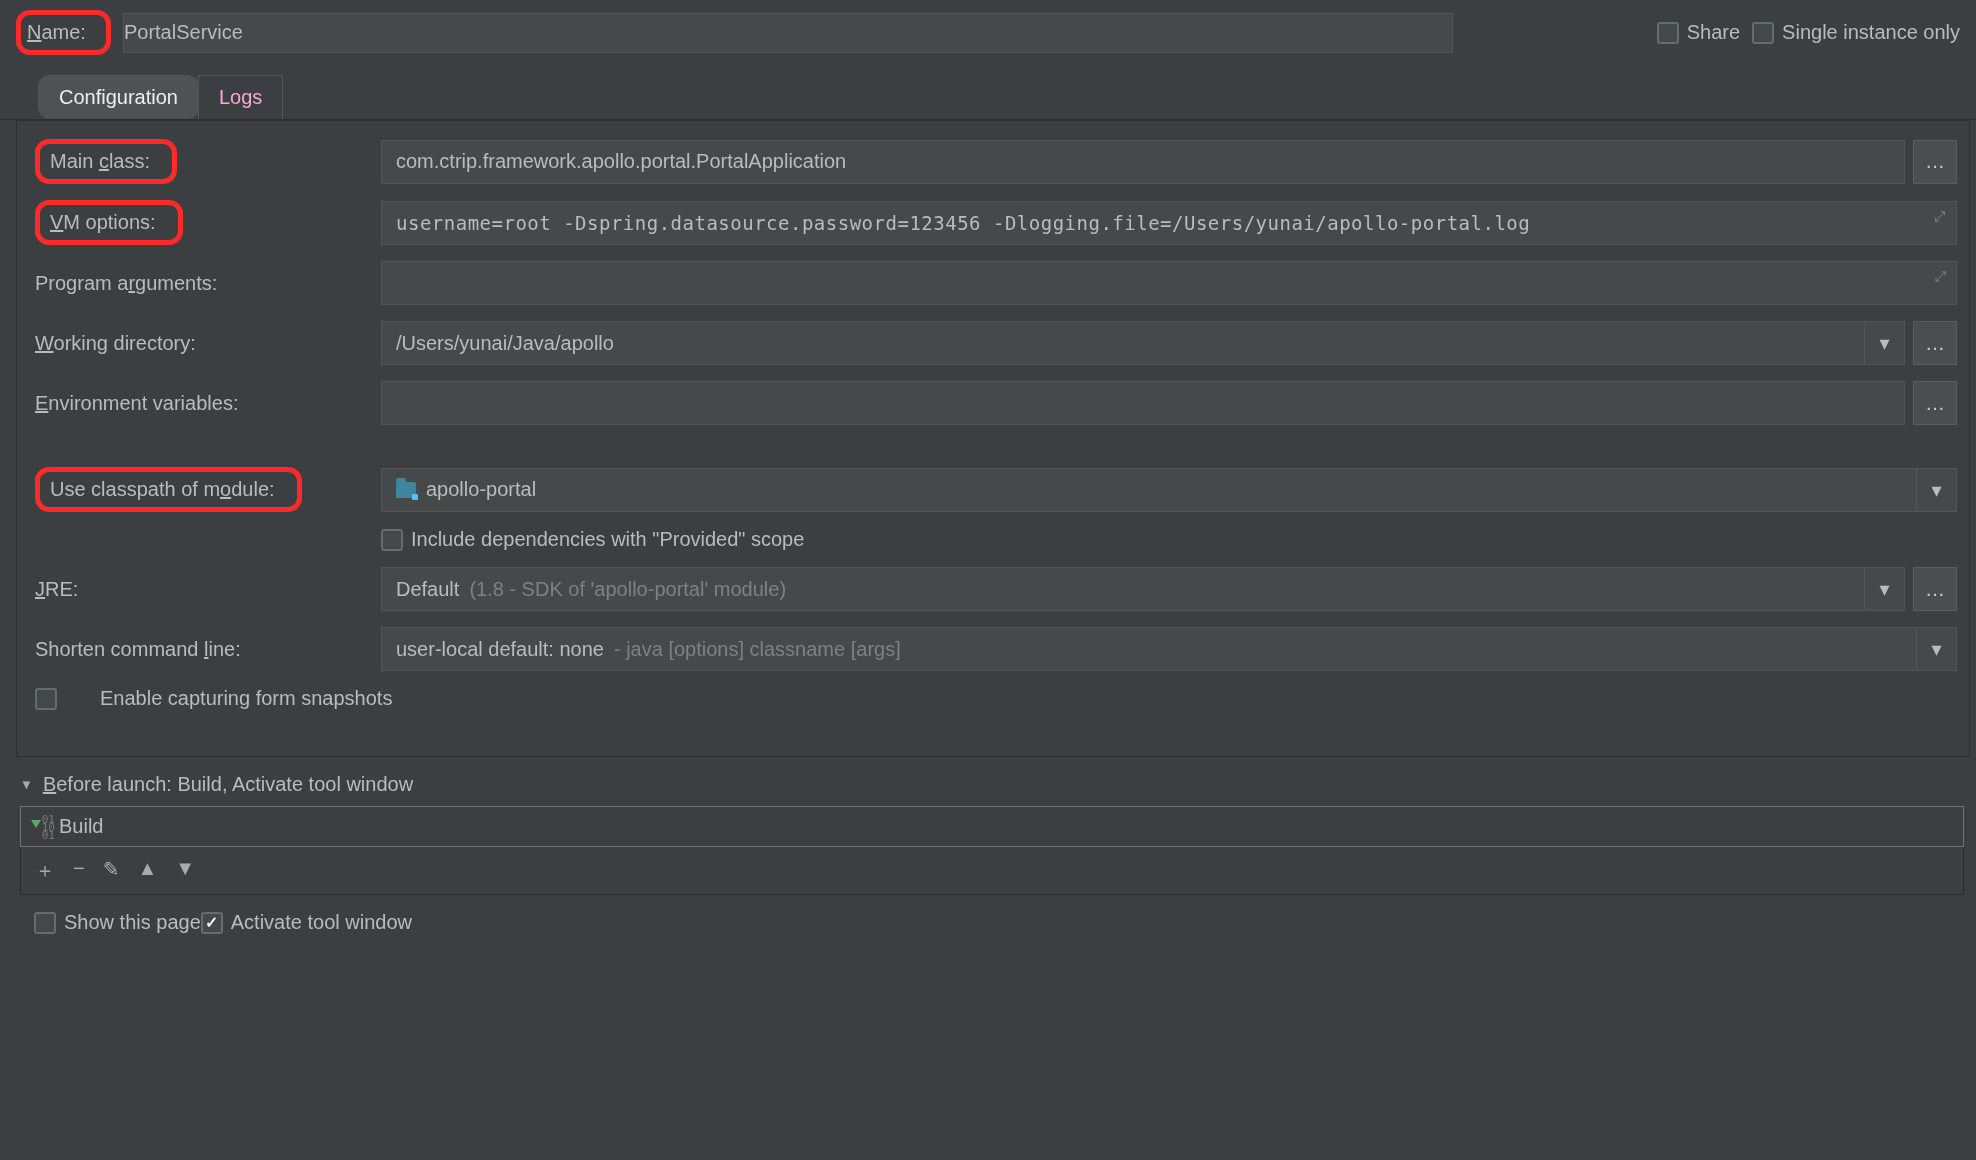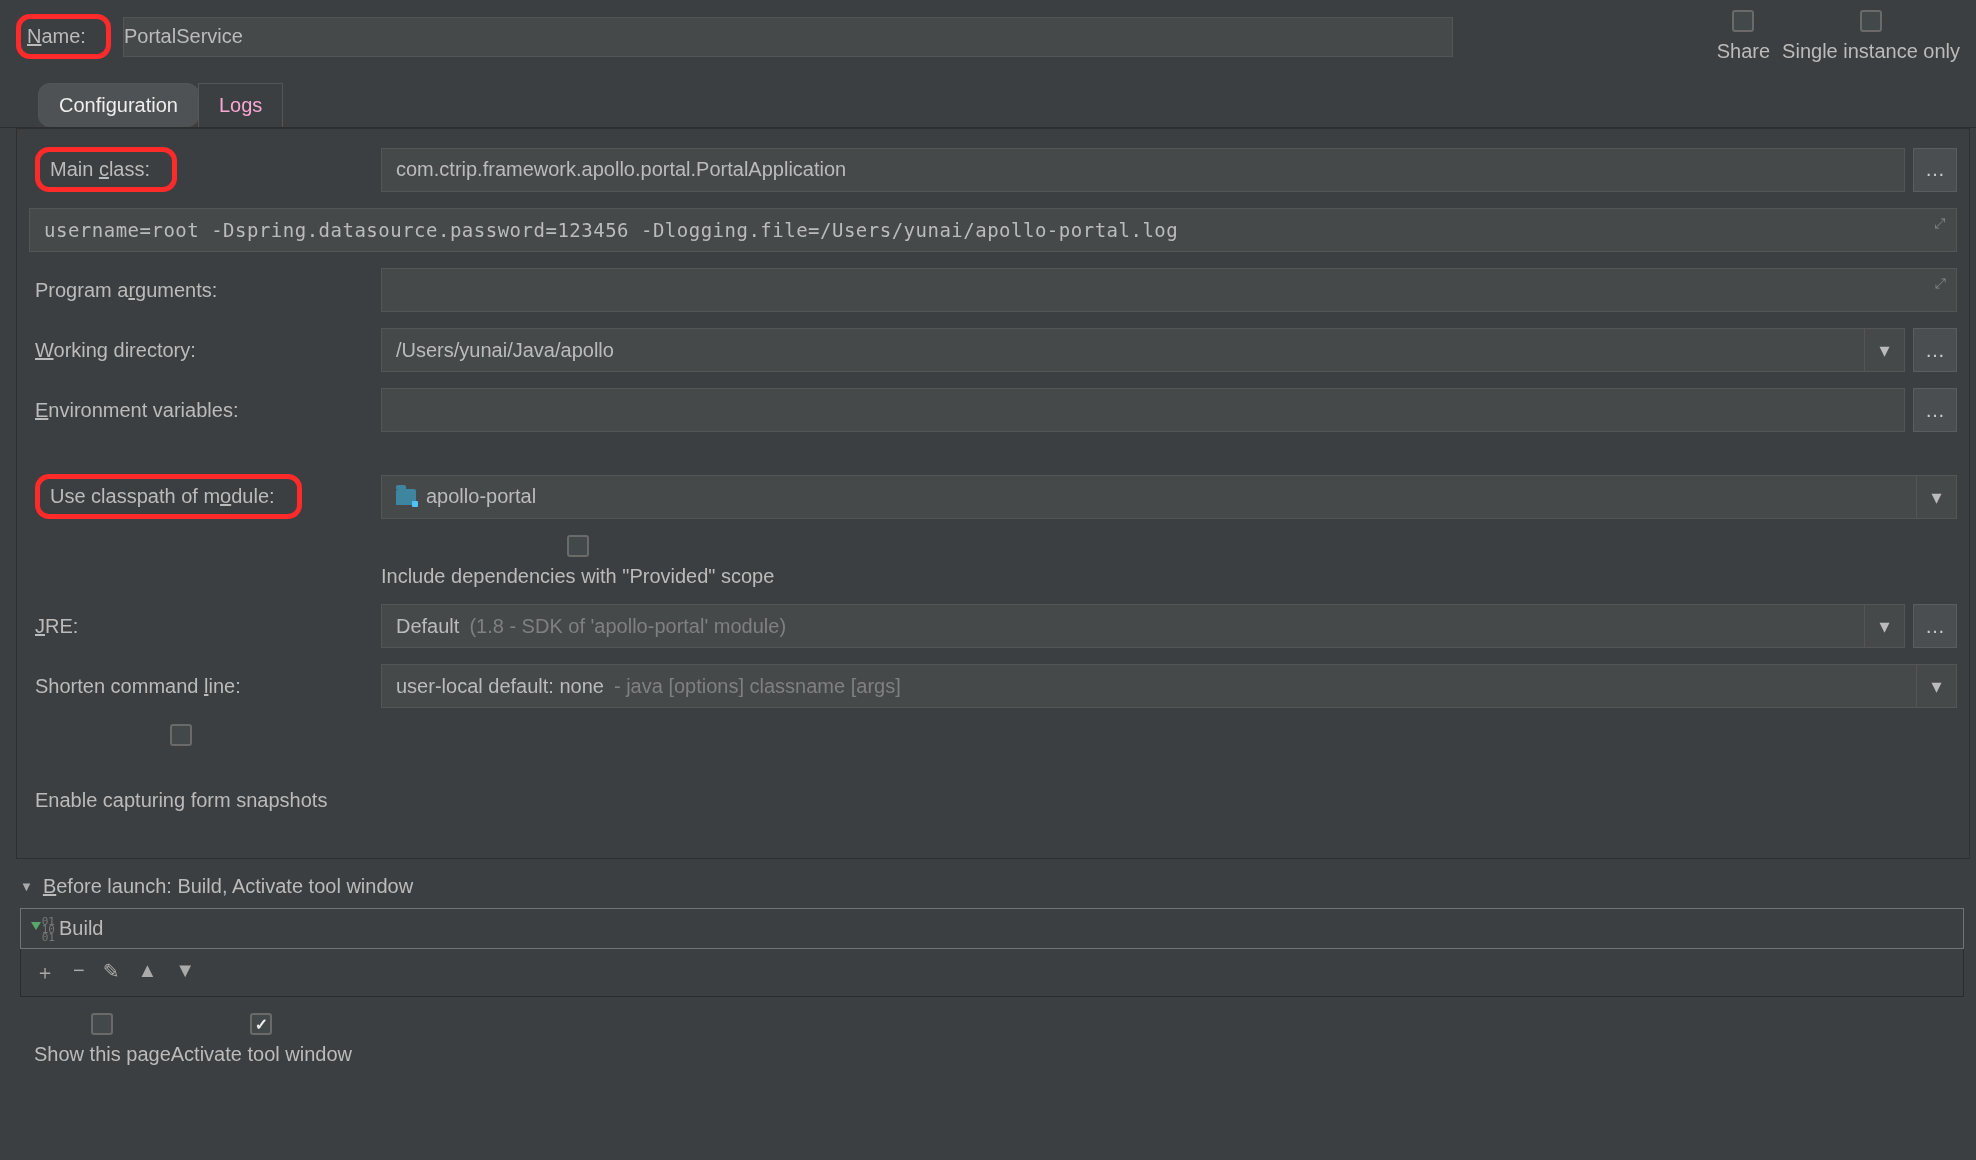--- a/index.html
+++ b/index.html
@@ -26,21 +26,21 @@
     .text-input {
       flex: 1;
       background: #45494a;
       border: 1px solid #555;
       padding: 8px 0;
       color: #bbbbbb;
       font-size: 20px;
       height: 40px;
     }
     .name-input { flex: 0 0 1330px; }
-    .check-group { display: flex; align-items: center; gap: 8px; flex-direction: column; }
+    .check-group { display: flex; align-items: center; gap: 8px; }
     .checkbox {
       width: 22px; height: 22px;
       border: 2px solid #6a6a6a; border-radius: 3px;
       display: inline-flex; align-items: center; justify-content: center;
       background: #43494a;
     }
     .checkbox.checked::after {
       content: "✓"; color: #eee; font-size: 16px; font-weight: bold;
     }
     .tabs {
@@ -192,20 +192,25 @@
       </div>
       <div class="input-wrap">
         <div class="main-input">
           <span>com.ctrip.framework.apollo.portal.PortalApplication</span>
         </div>
         <div class="btn-sq">…</div>
       </div>
     </div>
 
     <div class="field-row">
+      <div class="field-label">
+        <span class="hl hl-label">
+          <span class="mnemonic">V</span><span>M options:</span>
+        </span>
+      </div>
       <div class="input-wrap">
         <div class="main-input mono">
           <span>username=root -Dspring.datasource.password=123456 -Dlogging.file=/Users/yunai/apollo-portal.log</span>
           <span class="expand-icon">⤢</span>
         </div>
       </div>
     </div>
 
     <div class="field-row">
       <div class="field-label">

